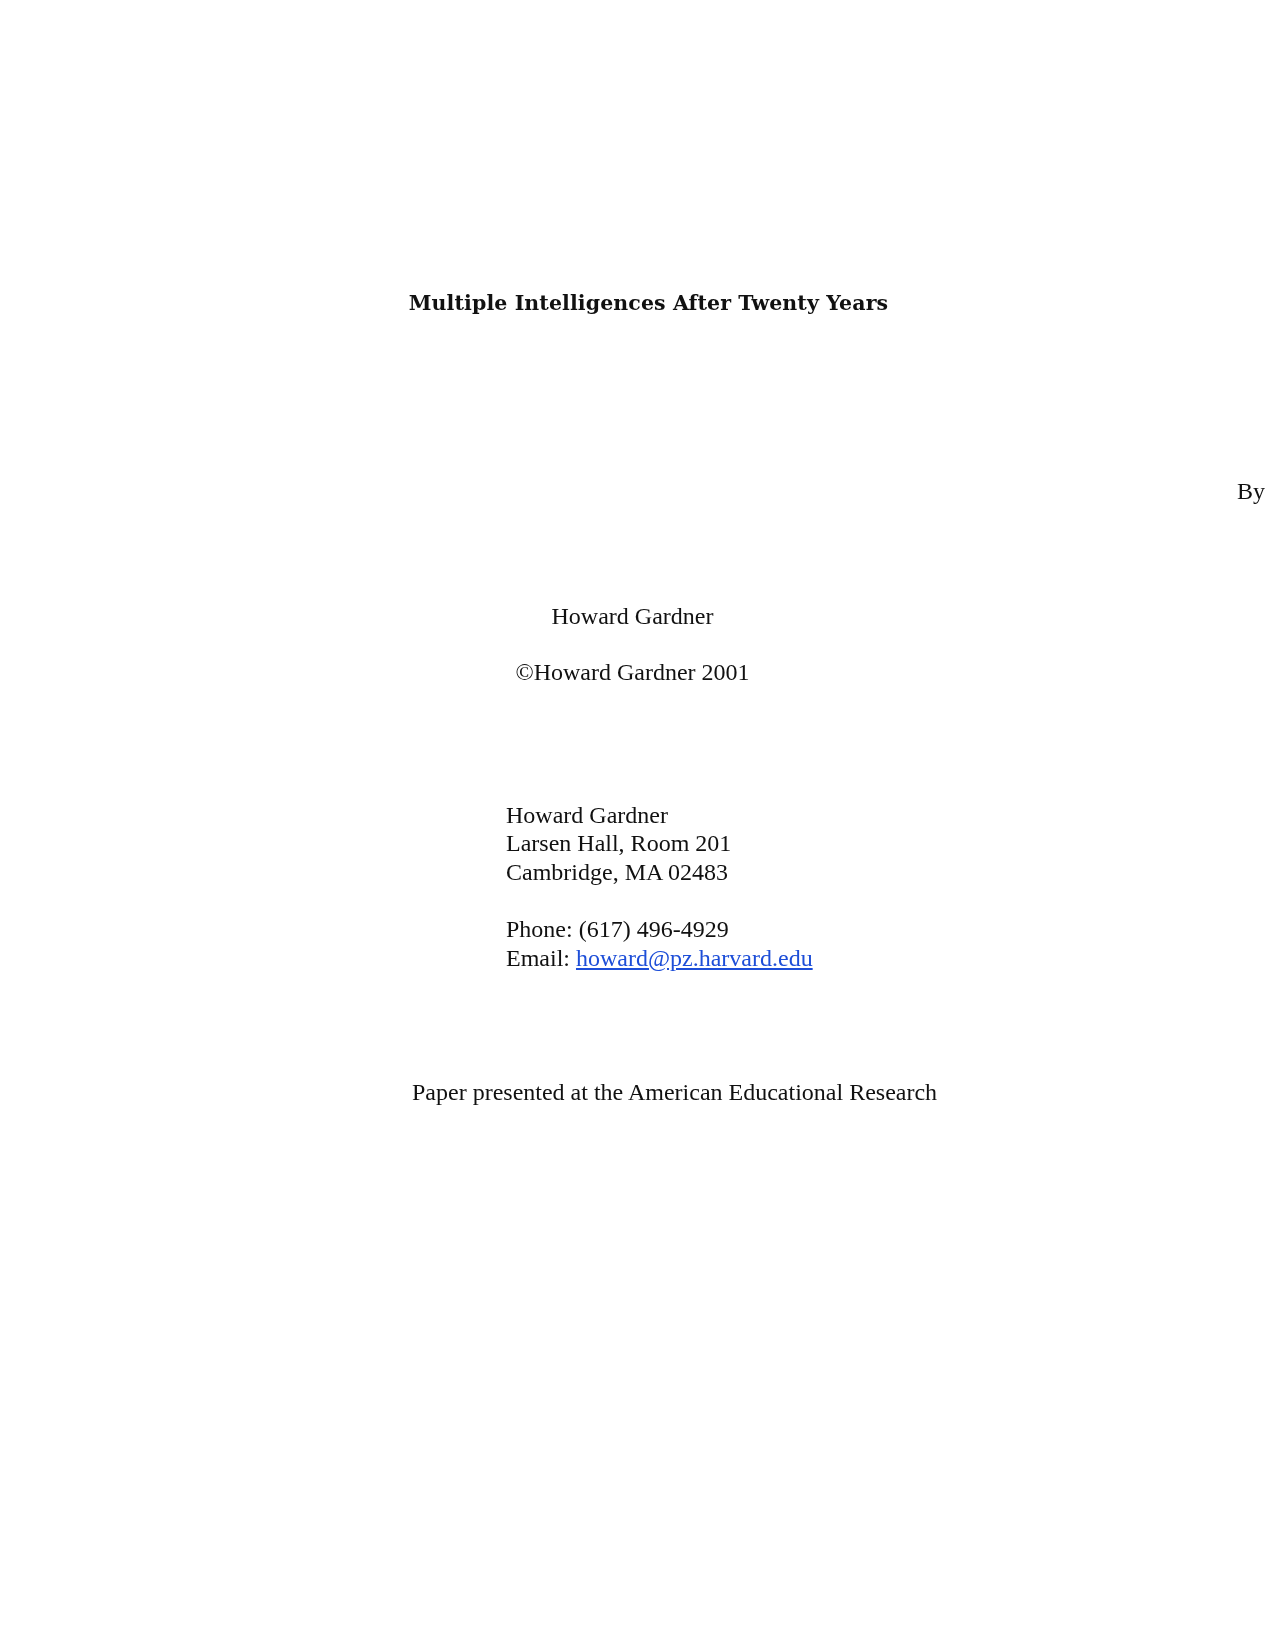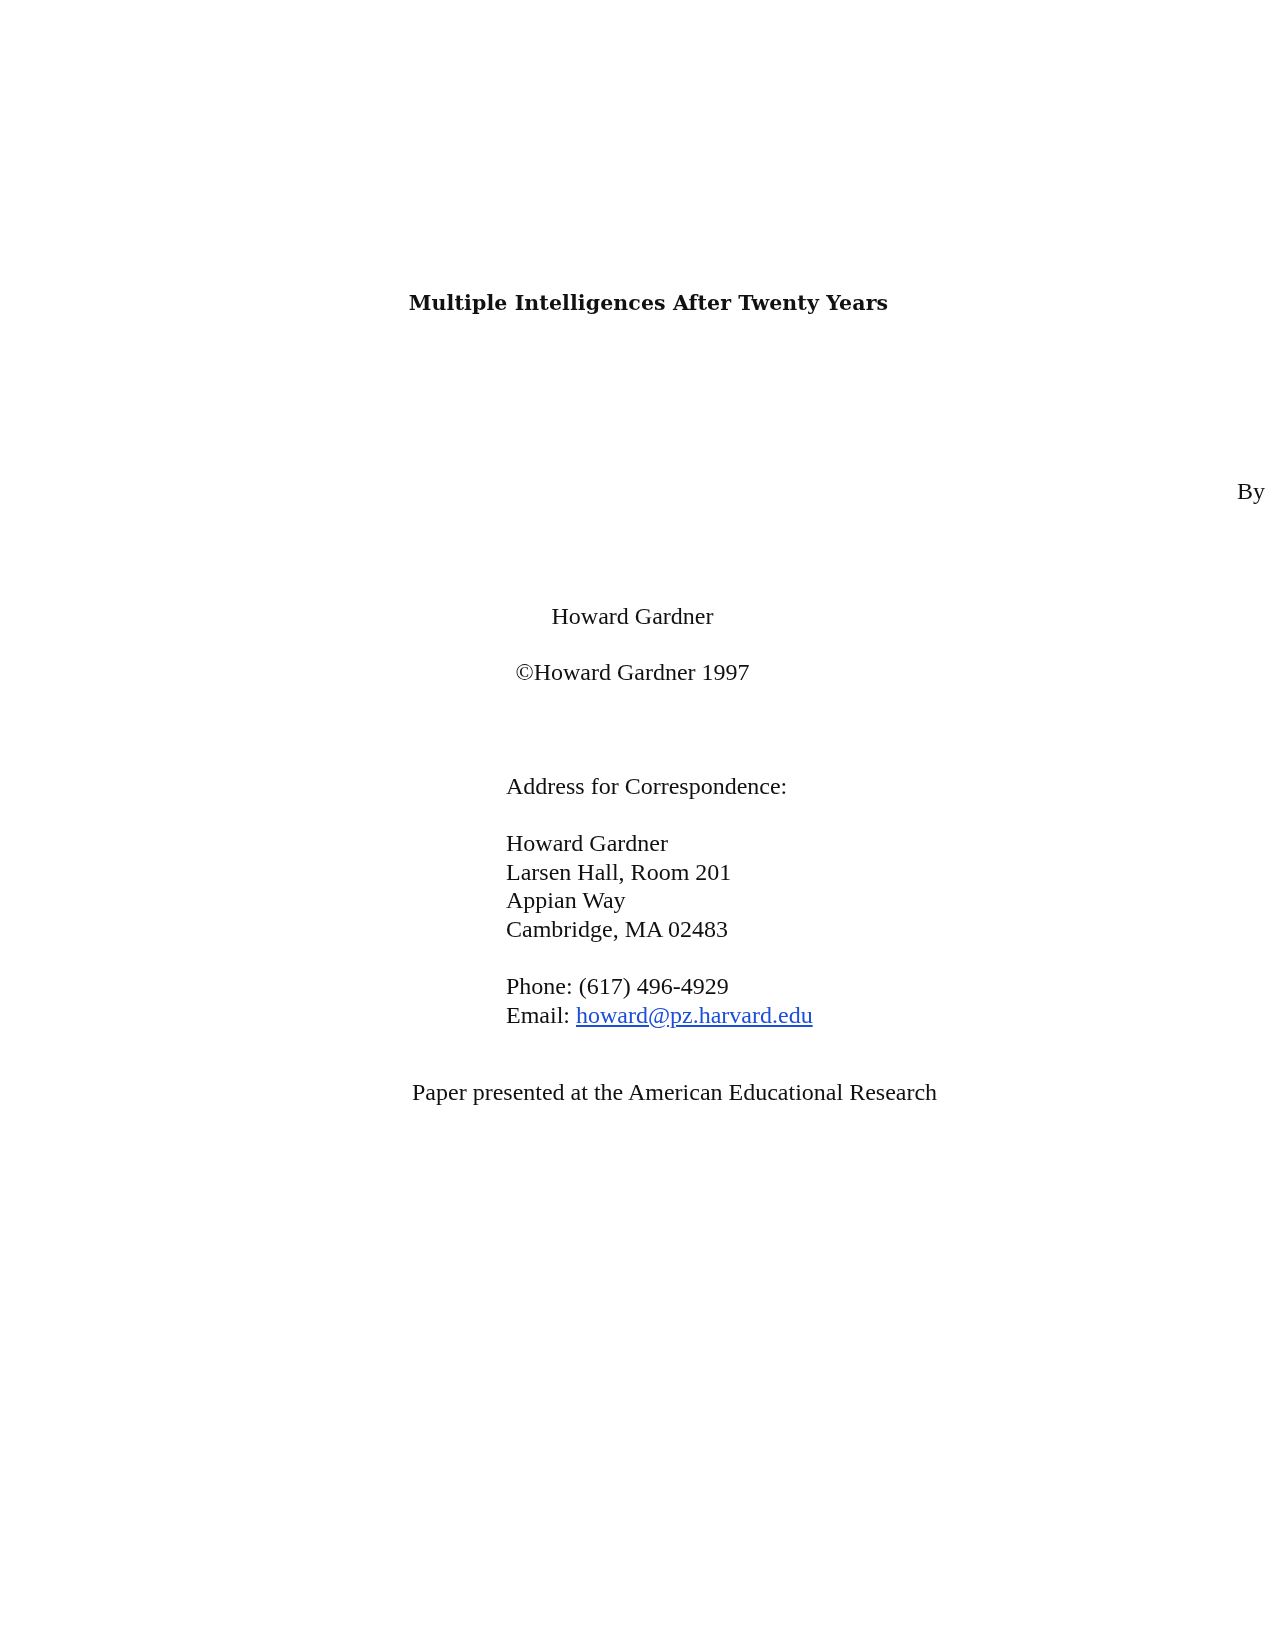--- a/index.html
+++ b/index.html
@@ -73,28 +73,26 @@
 <body>
 
 <div>
 
   <div class="abs title">Multiple Intelligences After Twenty Years</div>
 
   <div class="abs by">By</div>
 
   <div class="abs author">Howard Gardner</div>
 
-  <div class="abs copyright">©Howard Gardner 1997</div>
+  <div class="abs copyright">©Howard Gardner 2001</div>
 
   <div class="abs address-block">
-    <span class="line">Address for Correspondence:</span>
     <span class="gap"></span>
     <span class="line">Howard Gardner</span>
     <span class="line">Larsen Hall, Room 201</span>
-    <span class="line">Appian Way</span>
     <span class="line">Cambridge, MA 02483</span>
     <span class="gap"></span>
     <span class="line">Phone: (617) 496-4929</span>
     <span class="line"><span style="white-space: pre;">Email: </span><a class="email-link">howard@pz.harvard.edu</a></span>
   </div>
 
   <div class="abs presented">
     <span class="line">Paper presented at the American Educational Research</span>
   </div>
 

